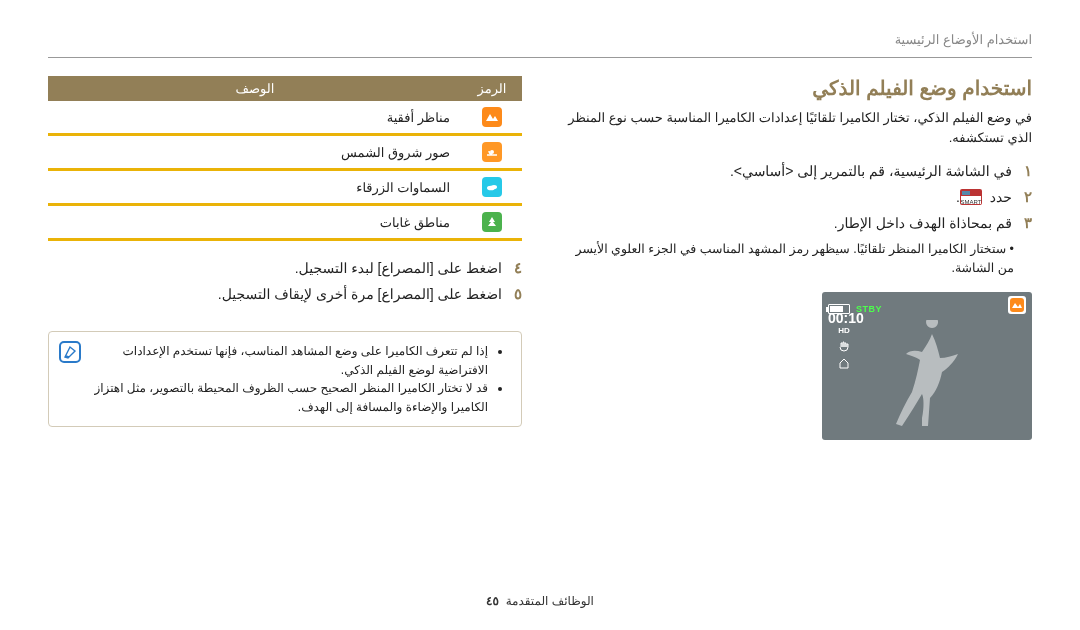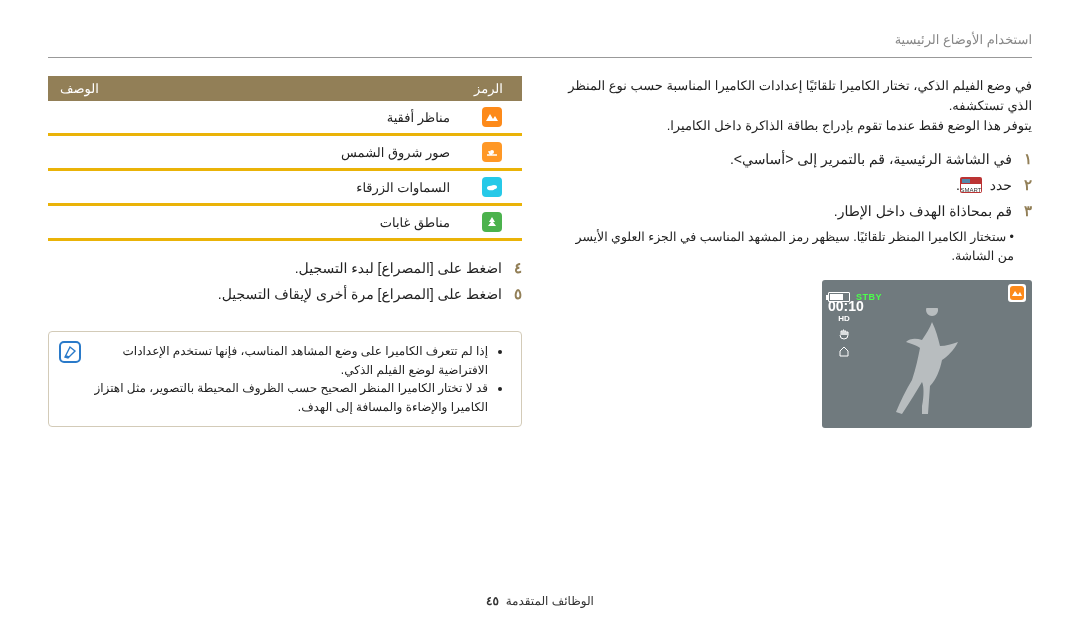--- a/index.html
+++ b/index.html
@@ -122,21 +122,21 @@
   .mode-table {
     width: 100%;
     border-collapse: collapse;
     font-size: 13px;
   }
   .mode-table th {
     background: #927f57;
     color: #fff;
     font-weight: normal;
     padding: 5px 12px;
-    text-align: left;
+    text-align: center;
   }
   .mode-table td {
     border-bottom: 3px solid #eab308;
     padding: 6px 12px;
     text-align: right;
   }
   .mode-table td.icon-cell { text-align:center; width:60px; }
   .mode-icon { width:20px; height:20px; border-radius:4px; display:inline-flex; align-items:center; justify-content:center; }
   .mi-orange { background:#fd8a1a; }
   .mi-orange2 { background:#ff9826; }
@@ -175,22 +175,22 @@
 </head>
 <body>
 
 <div class="header-area">
   <span class="header-text">استخدام الأوضاع الرئيسية</span>
 </div>
 
 <div class="content">
 
   <div class="col-right">
+    <div class="title">استخدام وضع الفيلم الذكي</div>
     <p class="body-text">في وضع الفيلم الذكي، تختار الكاميرا تلقائيًا إعدادات الكاميرا المناسبة حسب نوع المنظر الذي تستكشفه.</p>
-    <p class="body-text">يتوفر هذا الوضع فقط عندما تقوم بإدراج بطاقة الذاكرة داخل الكاميرا.</p>
 
     <div class="steps">
       <div class="step">
         <span class="step-num">١</span>
         <span class="step-text">في الشاشة الرئيسية، قم بالتمرير إلى &lt;أساسي&gt;.</span>
       </div>
       <div class="step">
         <span class="step-num">٢</span>
         <span class="step-text">
           <span>حدد</span>

